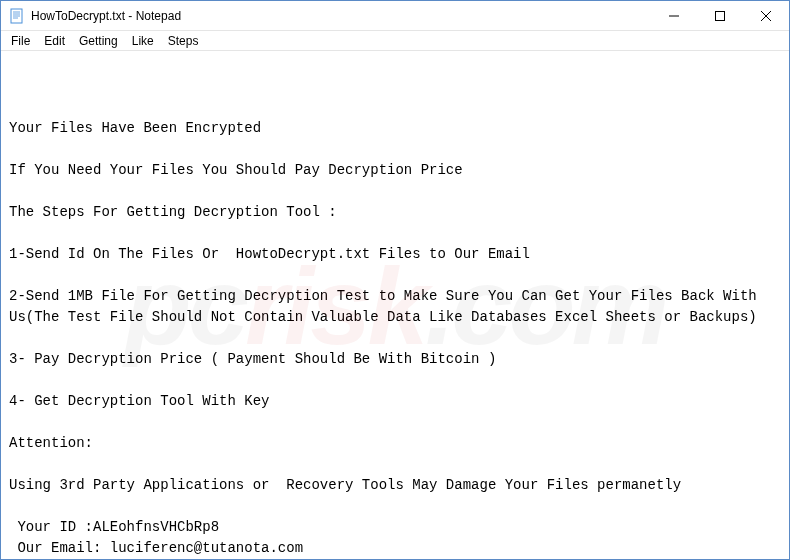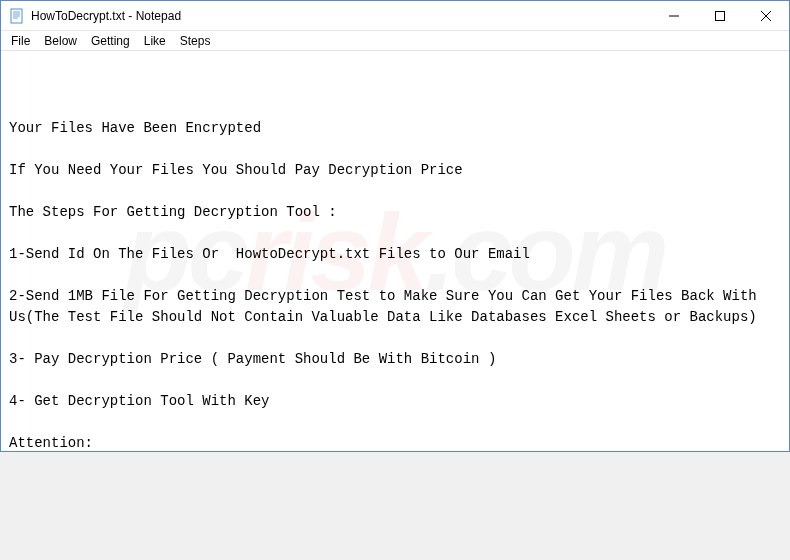--- a/index.html
+++ b/index.html
@@ -5,21 +5,21 @@
     * { margin: 0; padding: 0; box-sizing: border-box; }
     body {
       font-family: "Segoe UI", Tahoma, sans-serif;
       background: #f0f0f0;
       width: 790px;
       height: 560px;
       overflow: hidden;
     }
     .window {
       width: 790px;
-      height: 452px;
+      height: 560px;
       background: #fff;
       border: 1px solid #5a8ac6;
       display: flex;
       flex-direction: column;
       position: relative;
     }
     .title-bar {
       height: 30px;
       background: #fff;
       display: flex;
@@ -131,21 +131,21 @@
         <svg width="10" height="10" viewBox="0 0 10 10">
           <line x1="0" y1="0" x2="10" y2="10" stroke="#000" stroke-width="1"></line>
           <line x1="10" y1="0" x2="0" y2="10" stroke="#000" stroke-width="1"></line>
         </svg>
       </button>
     </div>
   </div>
 
   <div class="menu-bar">
     <span class="menu-item">File</span>
-    <span class="menu-item">Below</span>
+    <span class="menu-item">Edit</span>
     <span class="menu-item">Getting</span>
     <span class="menu-item">Like</span>
     <span class="menu-item">Steps</span>
   </div>
 
   <div class="content">
     <div class="watermark"><span>pc</span><span class="red">risk</span><span>.com</span></div>
     <div id="text-content">Your Files Have Been Encrypted
 
 If You Need Your Files You Should Pay Decryption Price

